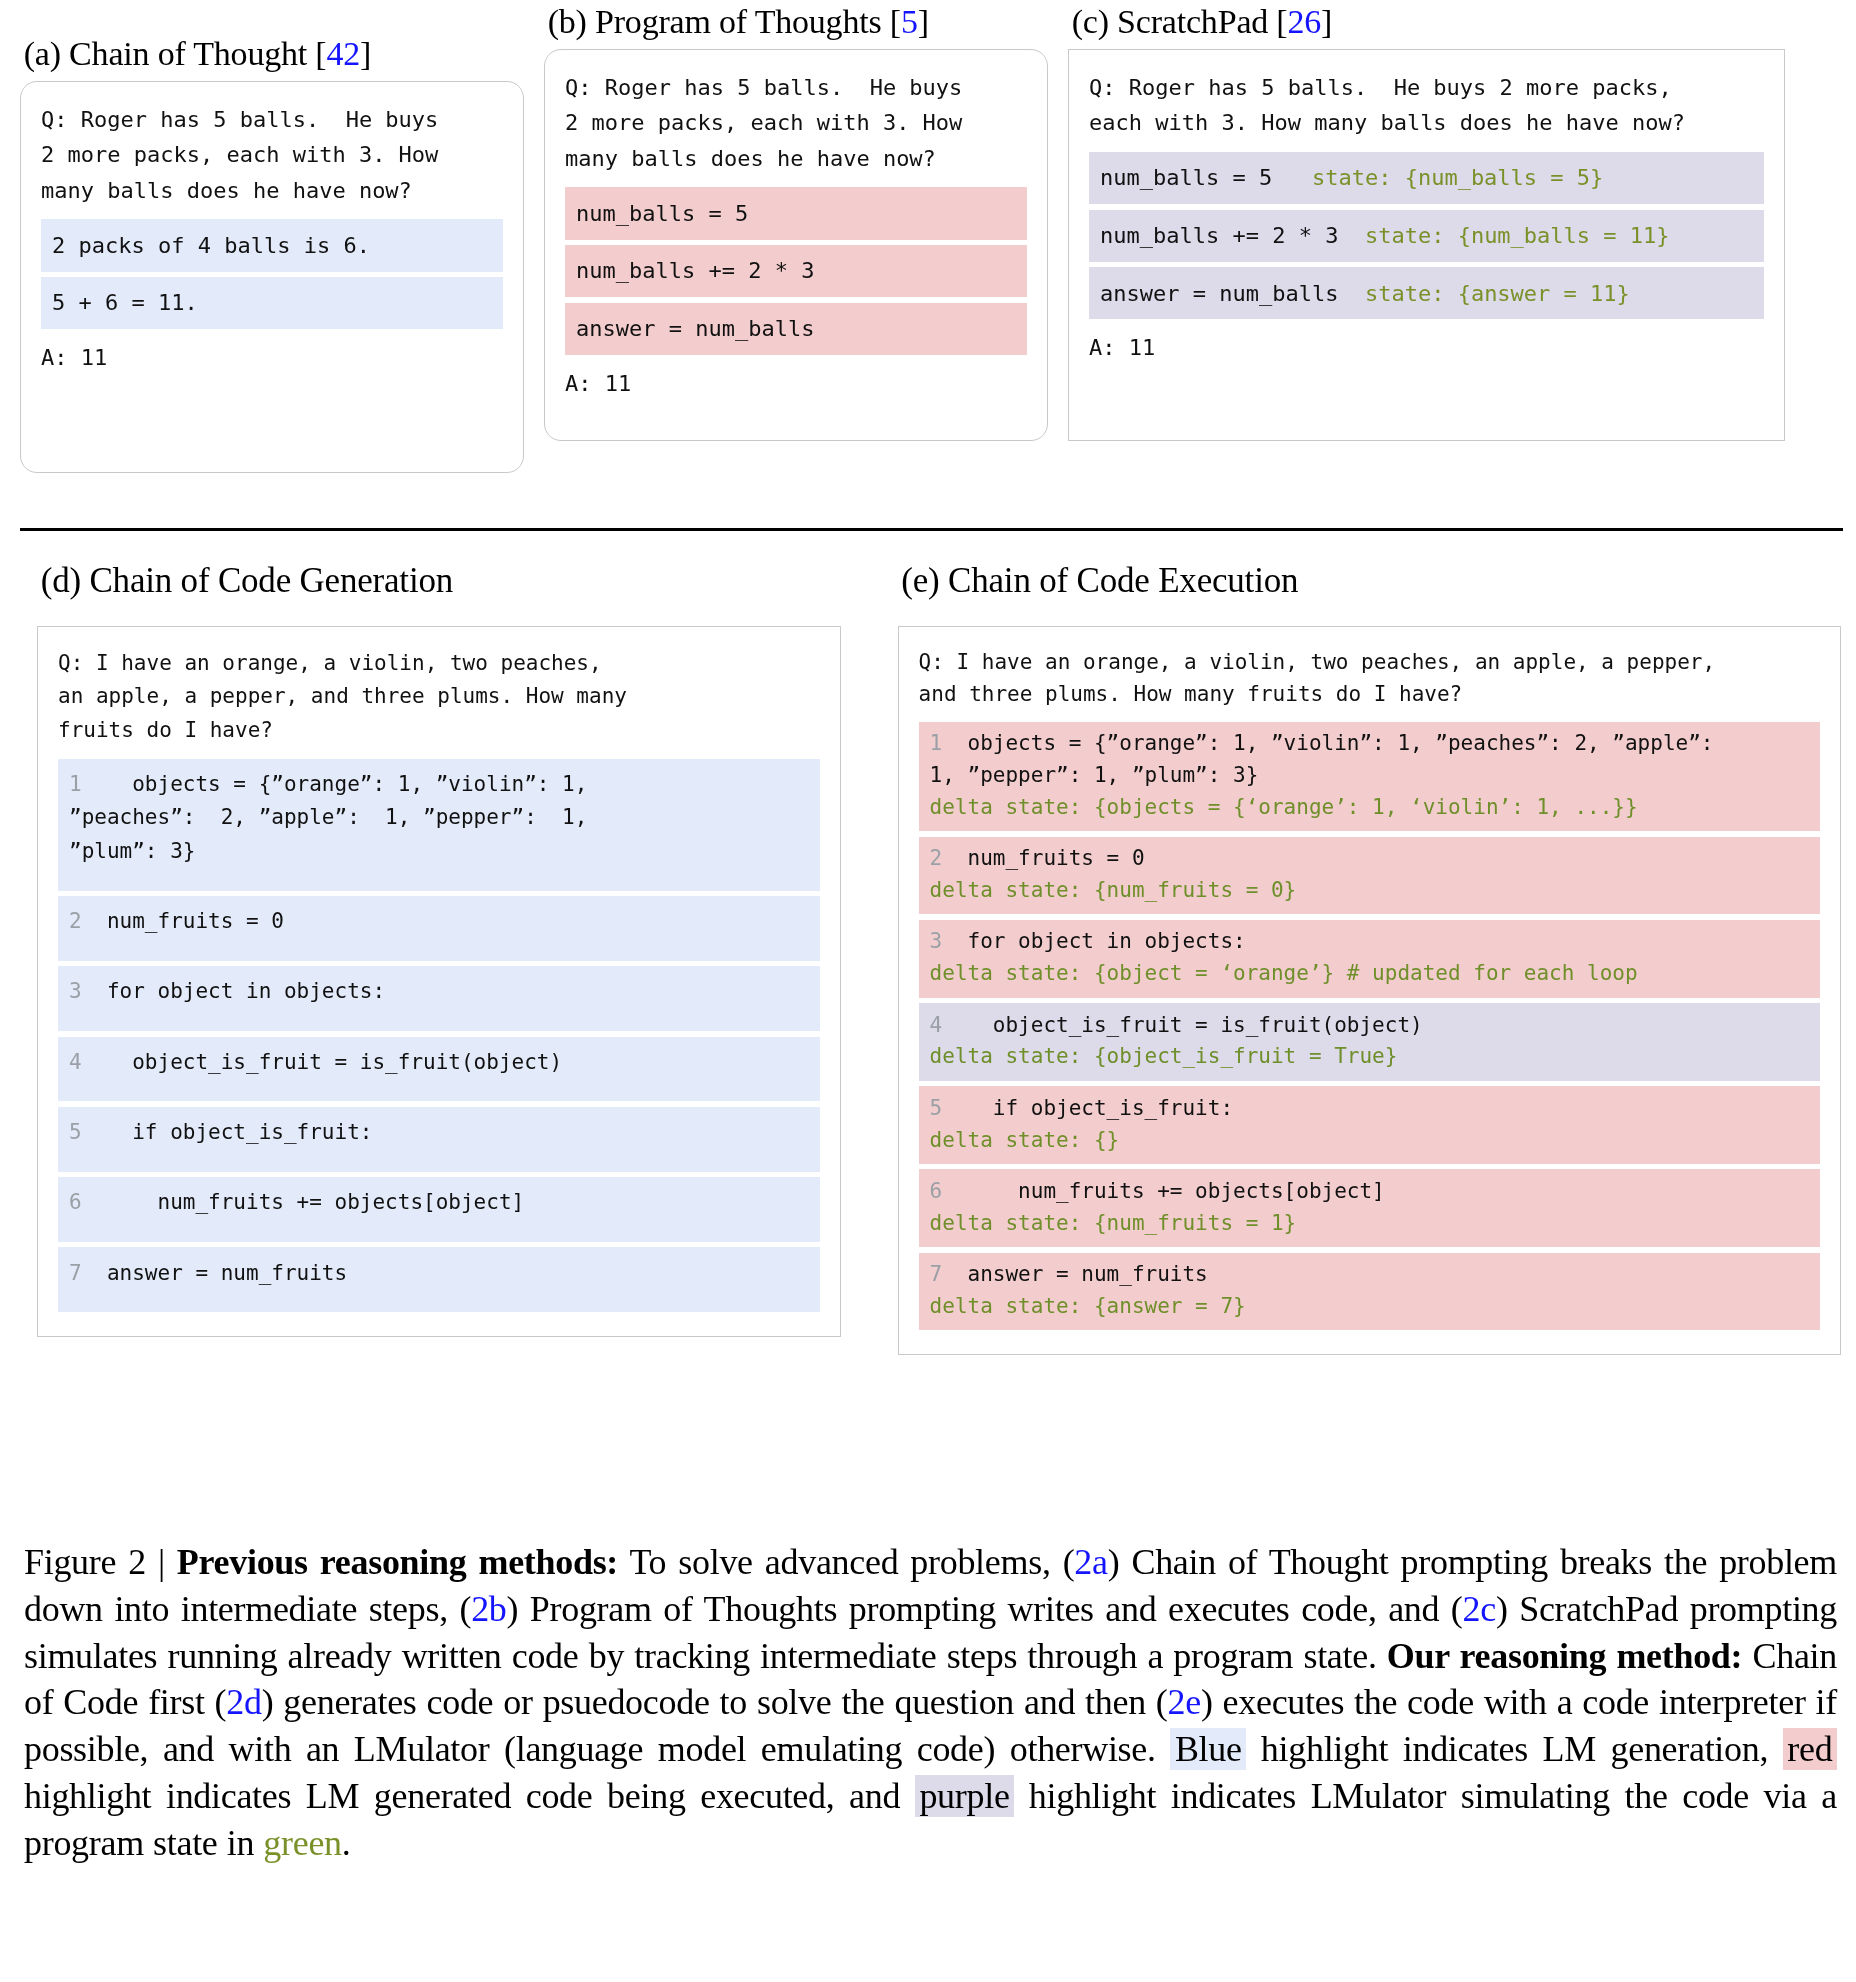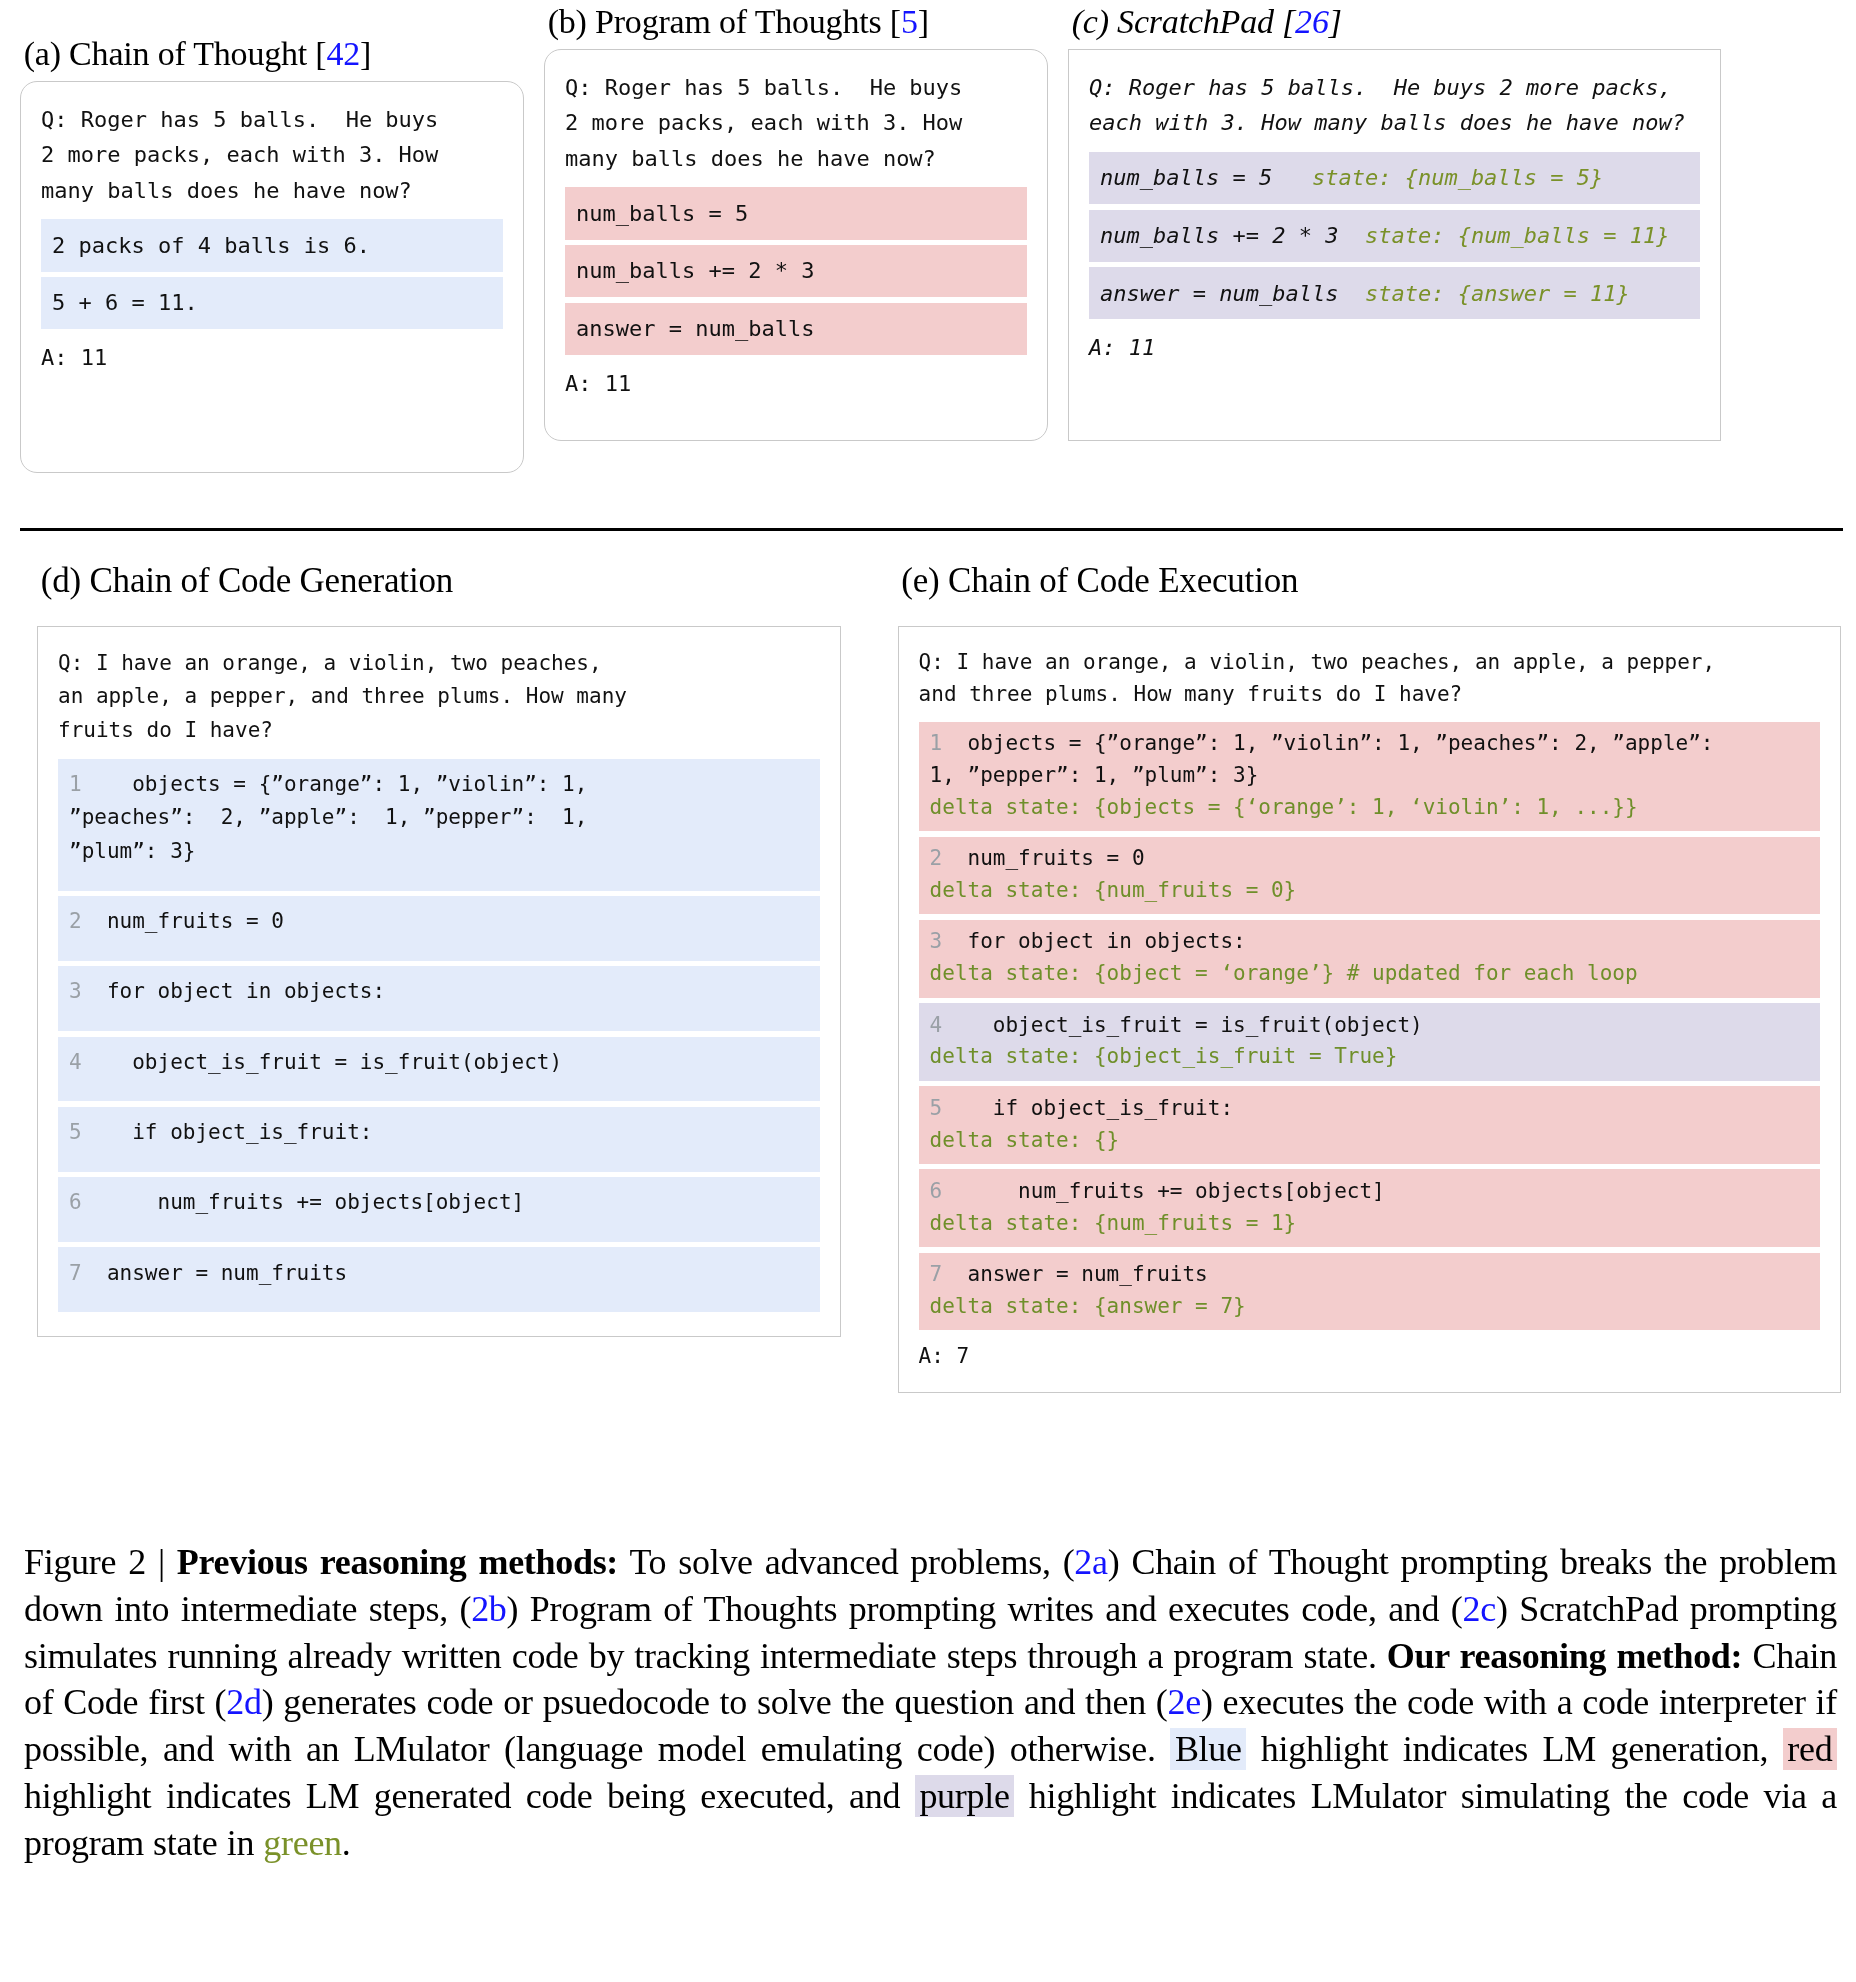--- a/index.html
+++ b/index.html
@@ -67,21 +67,21 @@
   .top-strip {
     position: absolute;
     left: 20px; top: 3.7px;
     width: 1823px;
     display: flex;
     gap: 20px;
     align-items: flex-start;
   }
   .col-a { width: 504px; margin-top: 32px; }
   .col-b { width: 504px; }
-  .col-c { width: 653px; font-style: italic; }
+  .col-c { width: 717px; }
   .col-a .box, .col-b .box { min-height: 392px; border-radius: 17px; }
   .col-c .box { min-height: 392px; }
   .top-strip .panel-title { margin: 0 0 9.2px 3.7px; }
 
   
   .divider {
     position: absolute;
     left: 20px; top: 528px;
     width: 1823px; height: 2.8px;
     background: #000000;
@@ -211,21 +211,20 @@
         <div class="rows">
           <div class="row hl-red mono"><span class="lineno">1</span><span>  objects = {”orange”: 1, ”violin”: 1, ”peaches”: 2, ”apple”:
 1, ”pepper”: 1, ”plum”: 3}</span><span class="delta">delta state: {objects = {‘orange’: 1, ‘violin’: 1, ...}}</span></div>
           <div class="row hl-red mono"><span class="lineno">2</span><span>  num_fruits = 0</span><span class="delta">delta state: {num_fruits = 0}</span></div>
           <div class="row hl-red mono"><span class="lineno">3</span><span>  for object in objects:</span><span class="delta">delta state: {object = ‘orange’} # updated for each loop</span></div>
           <div class="row hl-purple mono"><span class="lineno">4</span><span>    object_is_fruit = is_fruit(object)</span><span class="delta">delta state: {object_is_fruit = True}</span></div>
           <div class="row hl-red mono"><span class="lineno">5</span><span>    if object_is_fruit:</span><span class="delta">delta state: {}</span></div>
           <div class="row hl-red mono"><span class="lineno">6</span><span>      num_fruits += objects[object]</span><span class="delta">delta state: {num_fruits = 1}</span></div>
           <div class="row hl-red mono"><span class="lineno">7</span><span>  answer = num_fruits</span><span class="delta">delta state: {answer = 7}</span></div>
         </div>
-        <div class="mono atext">A: 7</div>
       </div>
     </div>
 
   </div>
 
   <div class="caption"><span>Figure 2 | </span><b>Previous reasoning methods:</b><span> To solve advanced problems, (</span><span class="ref">2a</span><span>) Chain of Thought prompting breaks the problem down into intermediate steps, (</span><span class="ref">2b</span><span>) Program of Thoughts prompting writes and executes code, and (</span><span class="ref">2c</span><span>) ScratchPad prompting simulates running already written code by tracking intermediate steps through a program state. </span><b>Our reasoning method:</b><span> Chain of Code first (</span><span class="ref">2d</span><span>) generates code or psuedocode to solve the question and then (</span><span class="ref">2e</span><span>) executes the code with a code interpreter if possible, and with an LMulator (language model emulating code) otherwise. </span><span class="mk-blue">Blue</span><span> highlight indicates LM generation, </span><span class="mk-red">red</span><span> highlight indicates LM generated code being executed, and </span><span class="mk-purple">purple</span><span> highlight indicates LMulator simulating the code via a program state in </span><span class="mk-green">green</span><span>.</span></div>
 
 </div>
 
 

